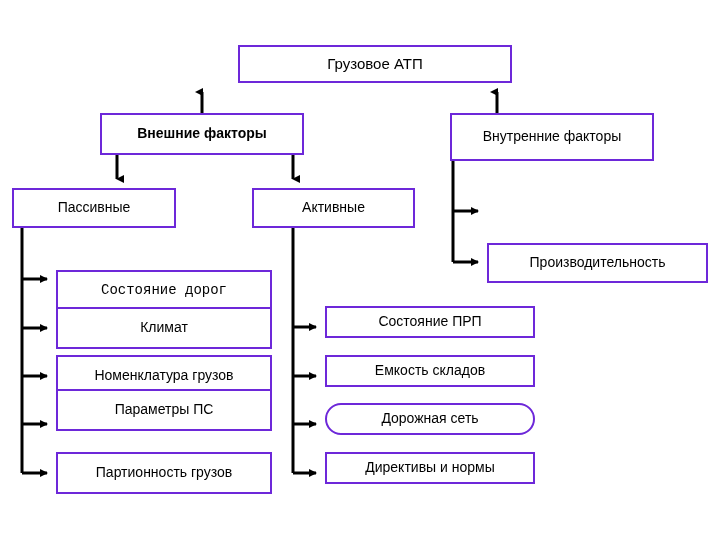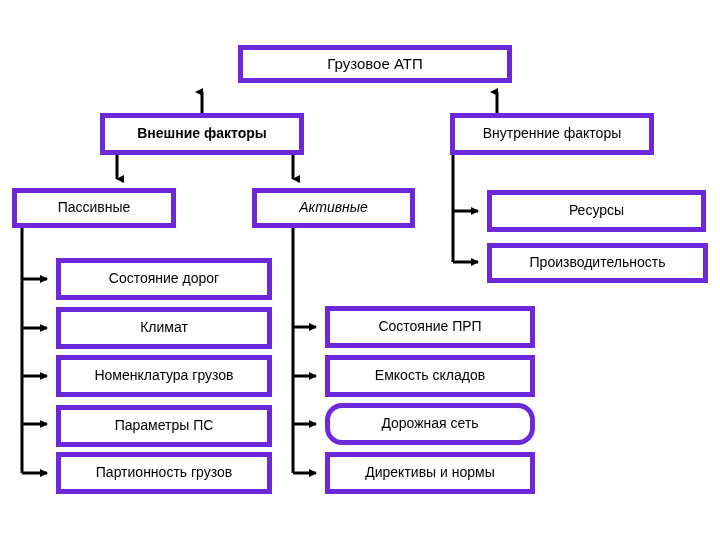--- a/index.html
+++ b/index.html
@@ -19,45 +19,45 @@
     position: absolute;
     left: 0;
     top: 0;
     width: 720px;
     height: 540px;
     pointer-events: none;
   }
   .node {
     position: absolute;
     box-sizing: border-box;
-    border: 5px solid #6d28d9;
+    border: 2px solid #6d28d9;
     background: #ffffff;
     display: flex;
     align-items: center;
     justify-content: center;
     text-align: center;
     color: #000000;
     font-size: 14px;
     line-height: 1.1;
     z-index: 2;
   }
   .node span { display: block; padding: 0 4px; }
   .n-root      { left: 238px; top: 45px;  width: 274px; height: 38px; font-size: 15px; }
   .n-external  { left: 100px; top: 113px; width: 204px; height: 42px; font-weight: bold; }
-  .n-internal  { left: 450px; top: 113px; width: 204px; height: 42px; }
+  .n-internal  { left: 450px; top: 113px; width: 204px; height: 48px; }
   .n-passive   { left: 12px;  top: 188px; width: 164px; height: 40px; }
-  .n-active    { left: 252px; top: 188px; width: 163px; height: 40px; font-style: italic; }
+  .n-active    { left: 252px; top: 188px; width: 163px; height: 40px; }
   .n-resources { left: 487px; top: 190px; width: 219px; height: 42px; }
   .n-productivity { left: 487px; top: 243px; width: 221px; height: 40px; }
   .lcol { left: 56px; width: 216px; height: 42px; }
-  .rcol { left: 325px; width: 210px; height: 42px; text-align: center; }
-  .lcol-0 { top: 258px; }
+  .rcol { left: 325px; width: 210px; height: 32px; text-align: center; }
+  .lcol-0 { top: 270px; font-family: Liberation Mono, monospace; }
   .lcol-1 { top: 307px; text-align: right; }
   .lcol-2 { top: 355px; }
-  .lcol-3 { top: 405px; }
+  .lcol-3 { top: 389px; }
   .lcol-4 { top: 452px; }
   .rcol-0 { top: 306px; }
   .rcol-1 { top: 355px; }
   .rcol-2 { top: 403px; border-radius: 17px; }
   .rcol-3 { top: 452px; }
 </style>
 </head>
 <body>
 
 <div id="canvas">
@@ -117,23 +117,20 @@
   </div>
 
   <div class="node n-passive">
     <span>Пассивные</span>
   </div>
 
   <div class="node n-active">
     <span>Активные</span>
   </div>
 
-  <div class="node n-resources">
-    <span>Ресурсы</span>
-  </div>
 
   <div class="node n-productivity">
     <span>Производительность</span>
   </div>
 
   <div class="node lcol lcol-0">
     <span>Состояние дорог</span>
   </div>
   <div class="node lcol lcol-1">
     <span>Климат</span>

